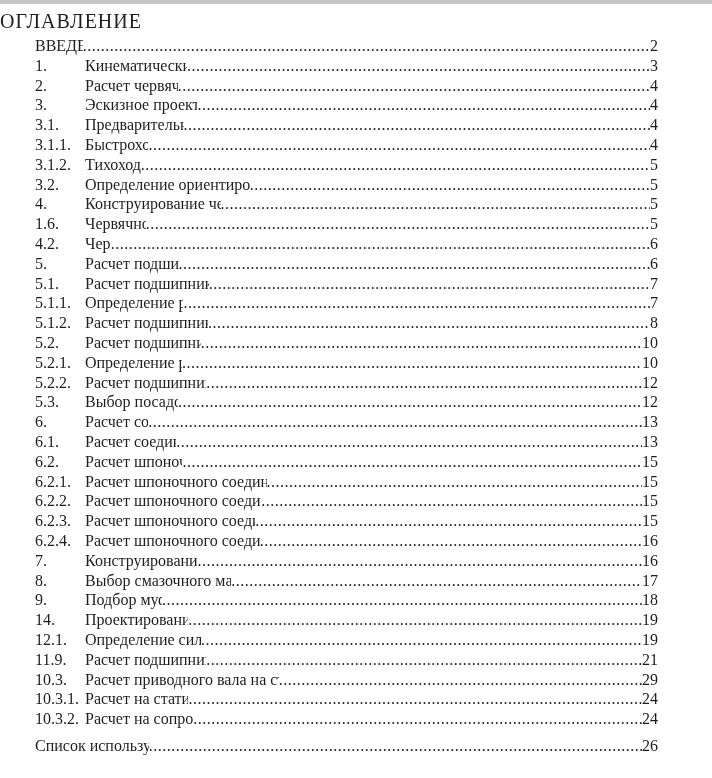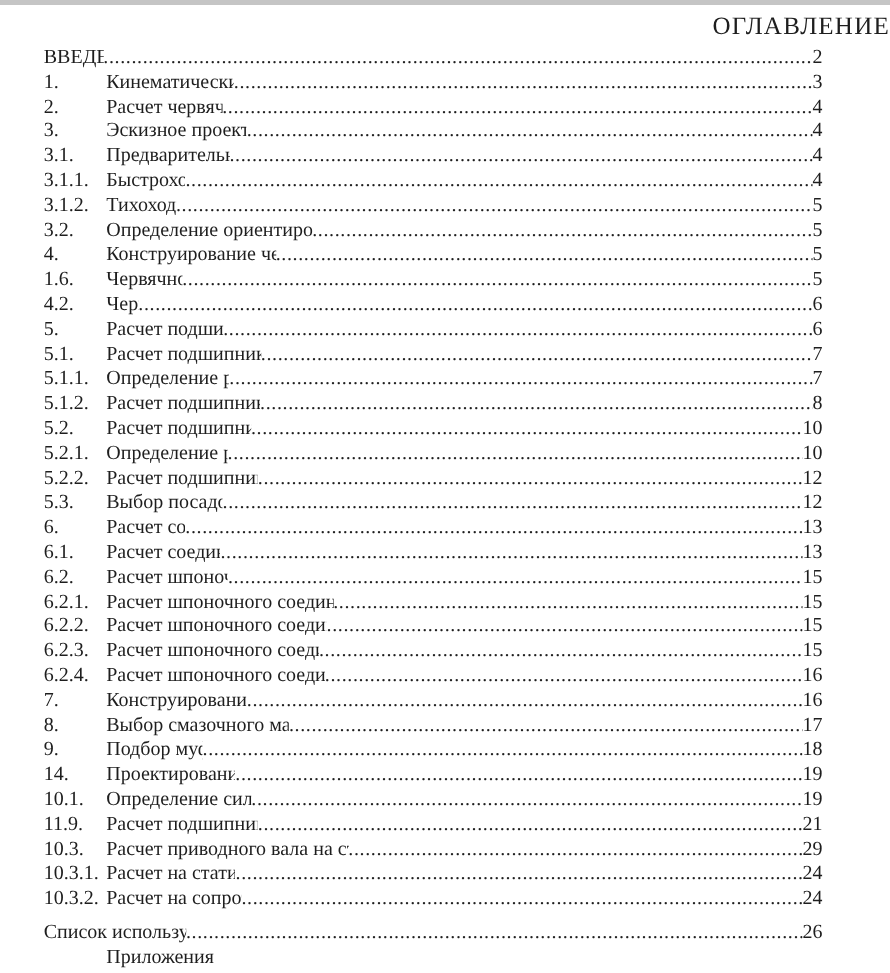--- a/index.html
+++ b/index.html
@@ -16,21 +16,21 @@
   }
   .top-strip {
     height: 4px;
     background: #c5c5c5;
   }
   .doc-title {
     margin: 5px 0 3px 0;
     font-size: 20px;
     line-height: 24px;
     font-weight: normal;
-    text-align: right;
+    text-align: left;
     letter-spacing: 1px;
   }
   .toc {
     padding-left: 35px;
     padding-right: 54px;
   }
   .row {
     display: flex;
     align-items: baseline;
     font-size: 16px;
@@ -244,21 +244,21 @@
     <span class="leader"></span>
     <span class="pageno">18</span>
   </div>
       <div class="row">
     <span class="num">14.</span>
     <span class="title">Проектирование приводного вала</span>
     <span class="leader"></span>
     <span class="pageno">19</span>
   </div>
       <div class="row">
-    <span class="num">10.1.</span>
+    <span class="num">12.1.</span>
     <span class="title">Определение сил, действующих на вал</span>
     <span class="leader"></span>
     <span class="pageno">19</span>
   </div>
       <div class="row">
     <span class="num">11.9.</span>
     <span class="title">Расчет подшипников на заданный ресурс</span>
     <span class="leader"></span>
     <span class="pageno">21</span>
   </div>
@@ -279,20 +279,14 @@
     <span class="title">Расчет на сопротивление усталости</span>
     <span class="leader"></span>
     <span class="pageno">24</span>
   </div>
       <div class="row gap-before">
 
     <span class="title">Список используемой литературы</span>
     <span class="leader"></span>
     <span class="pageno">26</span>
   </div>
-      <div class="row">
-    <span class="num"></span>
-    <span class="title">Приложения</span>
-    <span class="leader no-dots"></span>
-
-  </div>
     </div>
 </div>
 
 </body></html>

